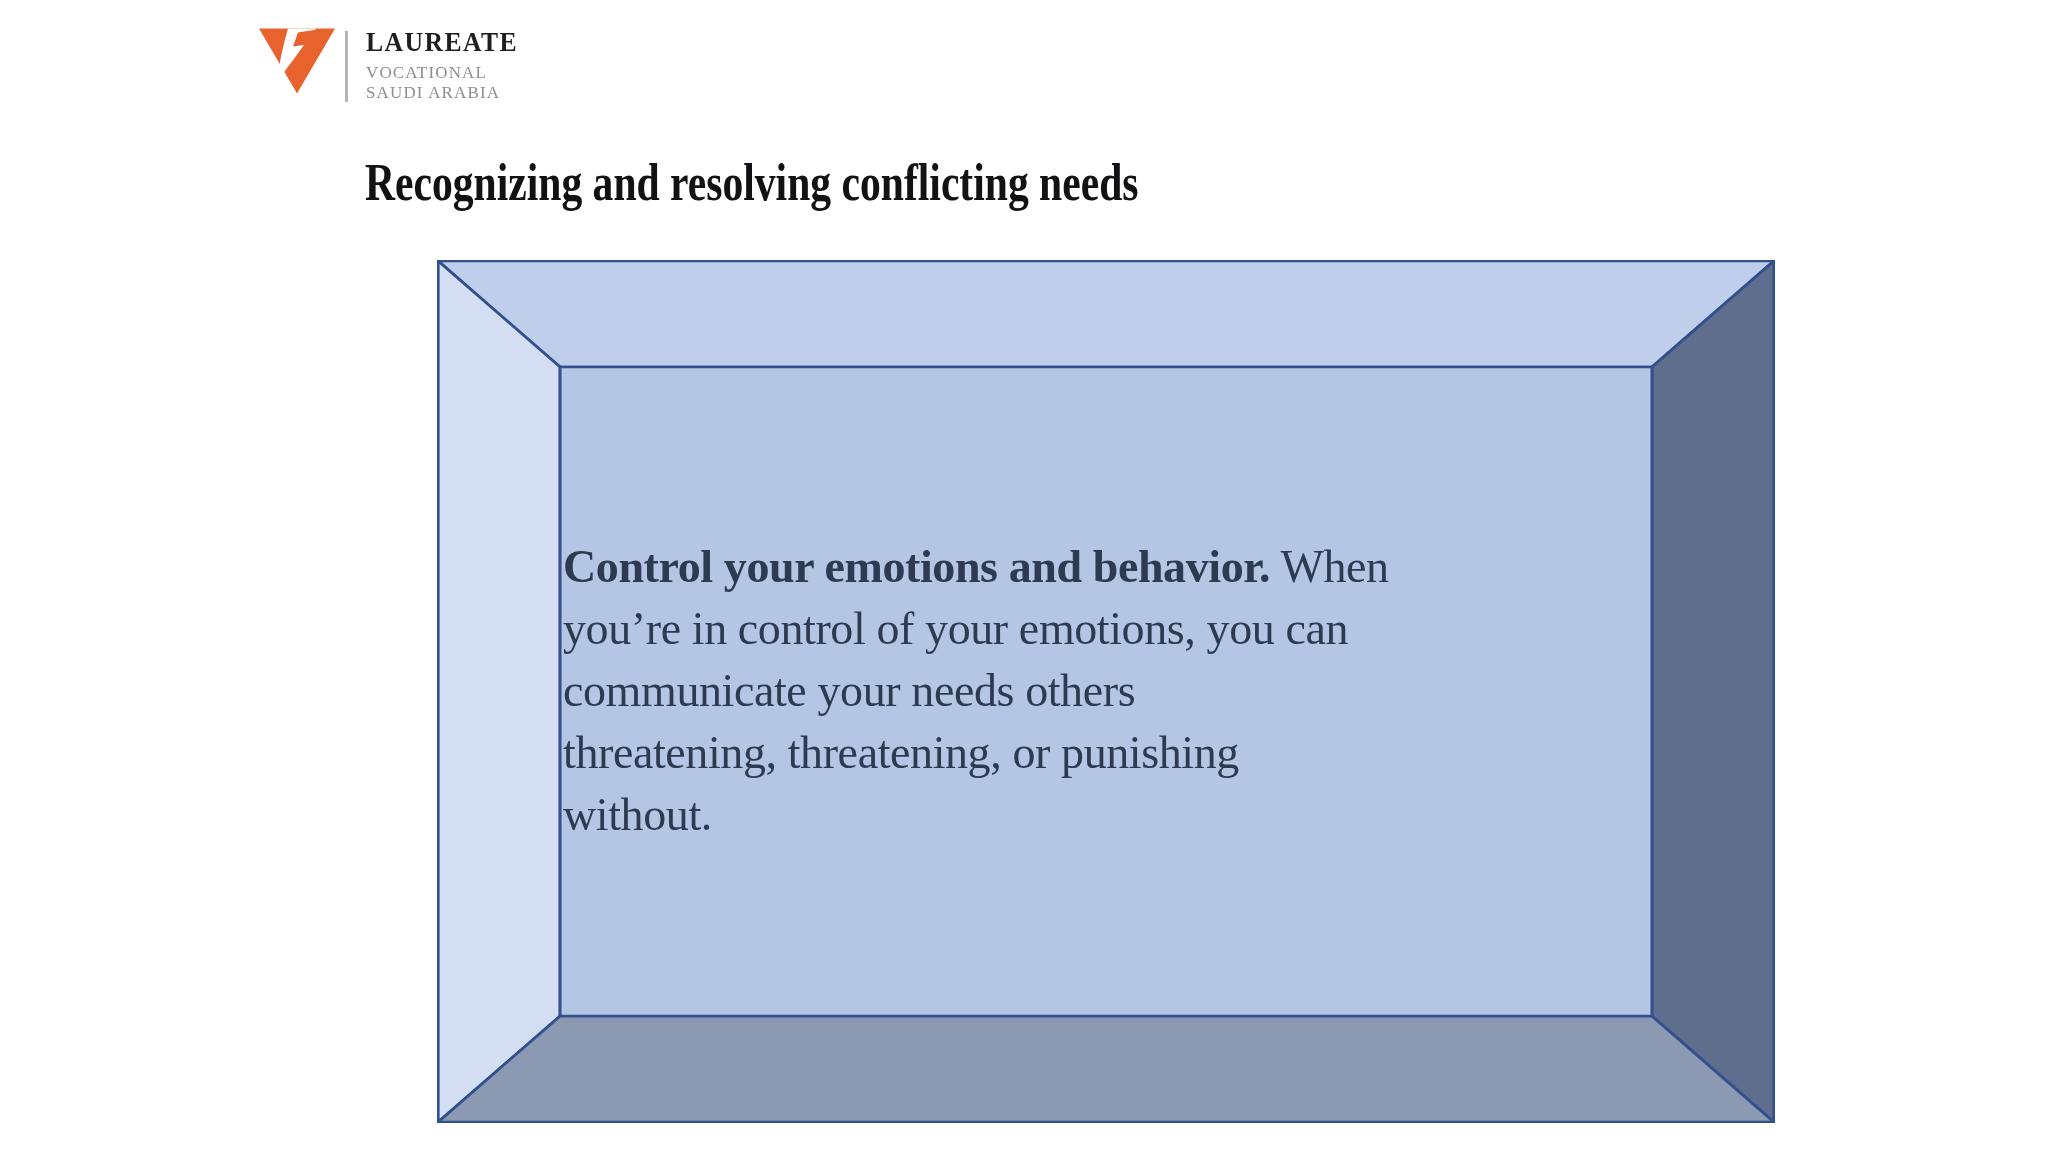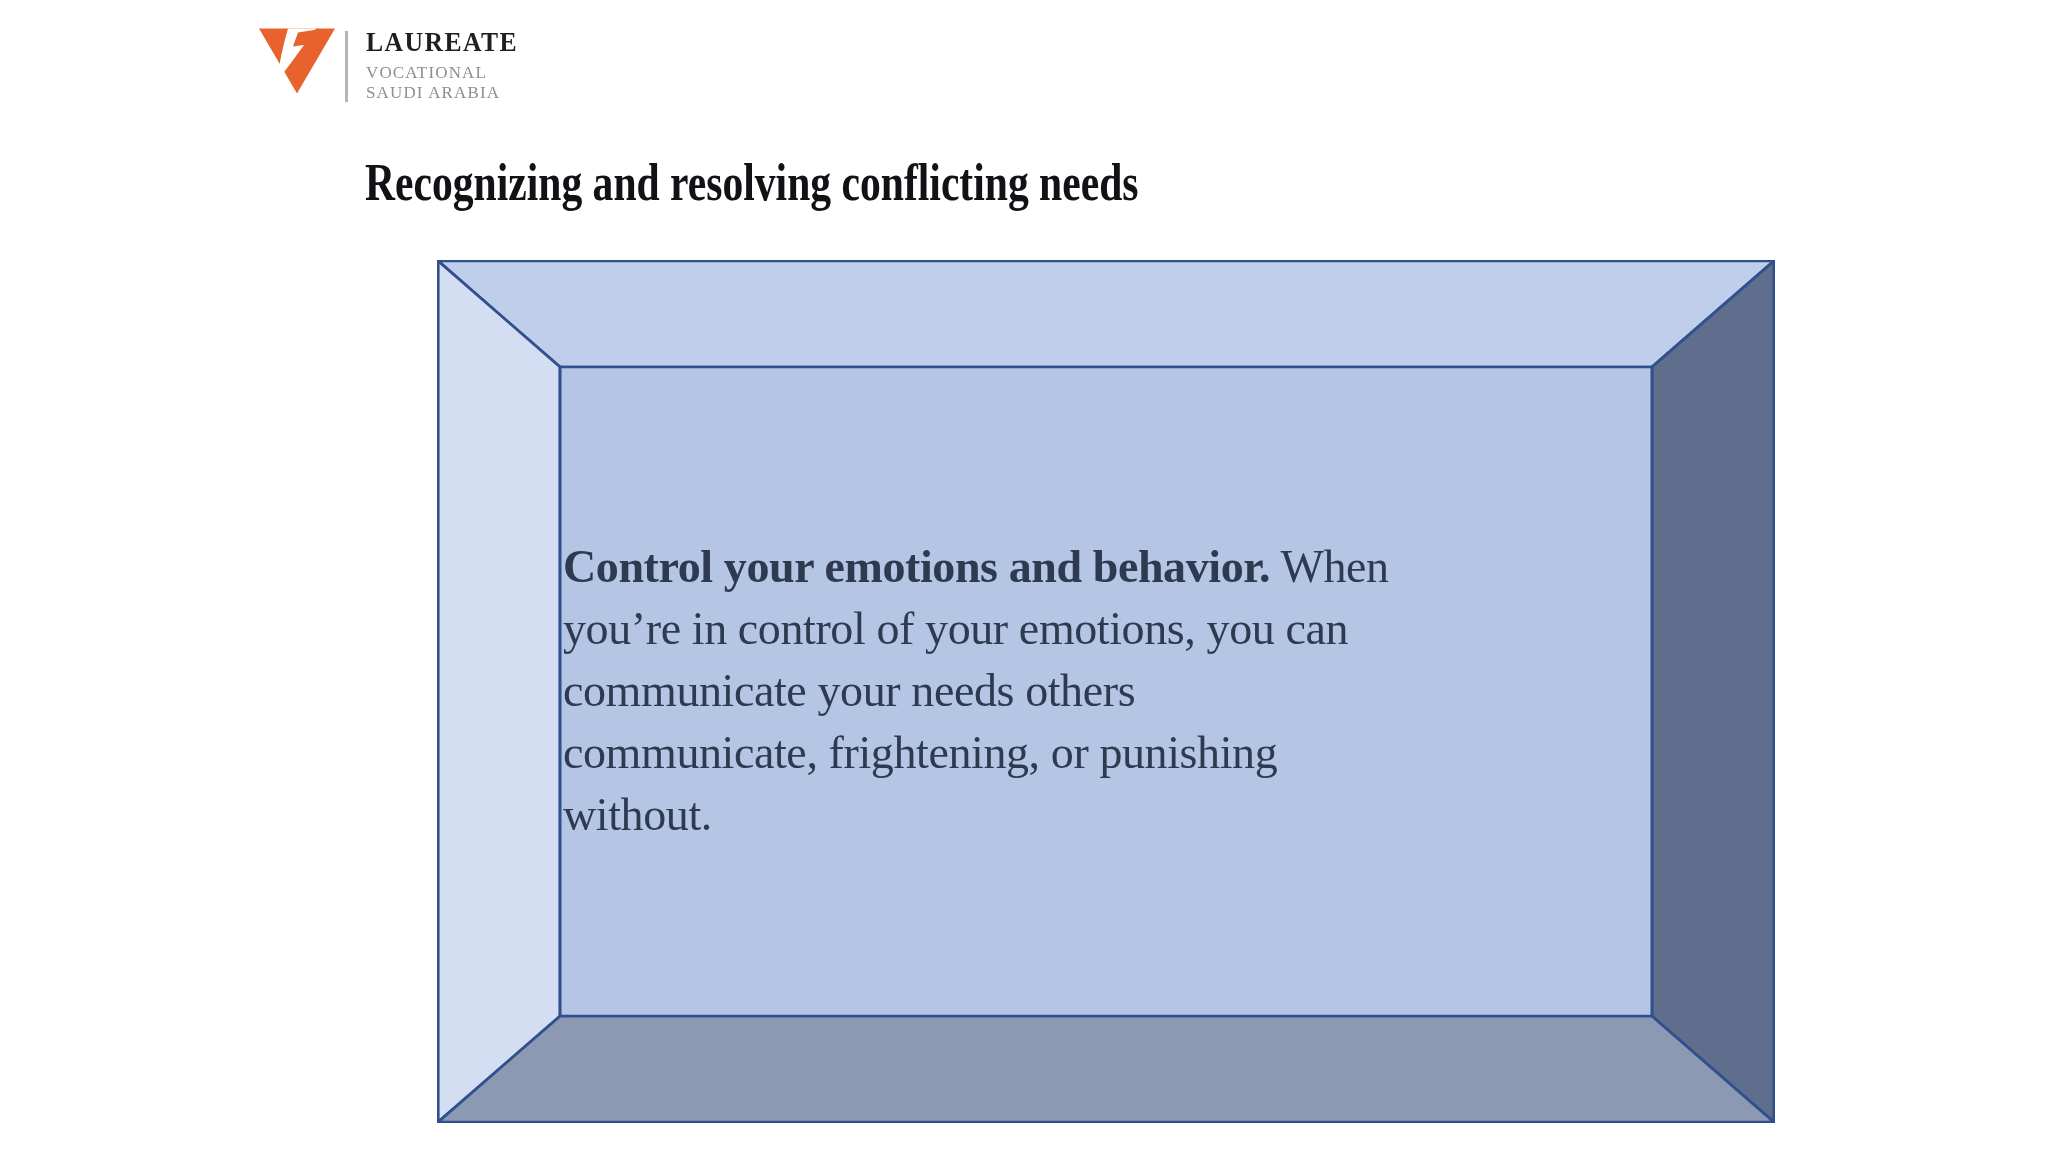--- a/index.html
+++ b/index.html
@@ -90,18 +90,18 @@
 
       <polygon points="1,862 107,756 1056,756 1162,862" fill="#8b99b3"></polygon>
 
       <rect x="107" y="107" width="949" height="649" fill="#b5c6e5"></rect>
     </svg>
 
     <div class="box-text">
       <div class="box-line"><span class="bt-bold">Control your emotions and behavior.</span><span> When</span></div>
       <div class="box-line">you’re in control of your emotions, you can</div>
       <div class="box-line">communicate your needs others</div>
-      <div class="box-line">communicate, frightening, or punishing</div>
+      <div class="box-line">threatening, threatening, or punishing</div>
       <div class="box-line">without.</div>
     </div>
   </div>
 
 </div>
 
 </body></html>

